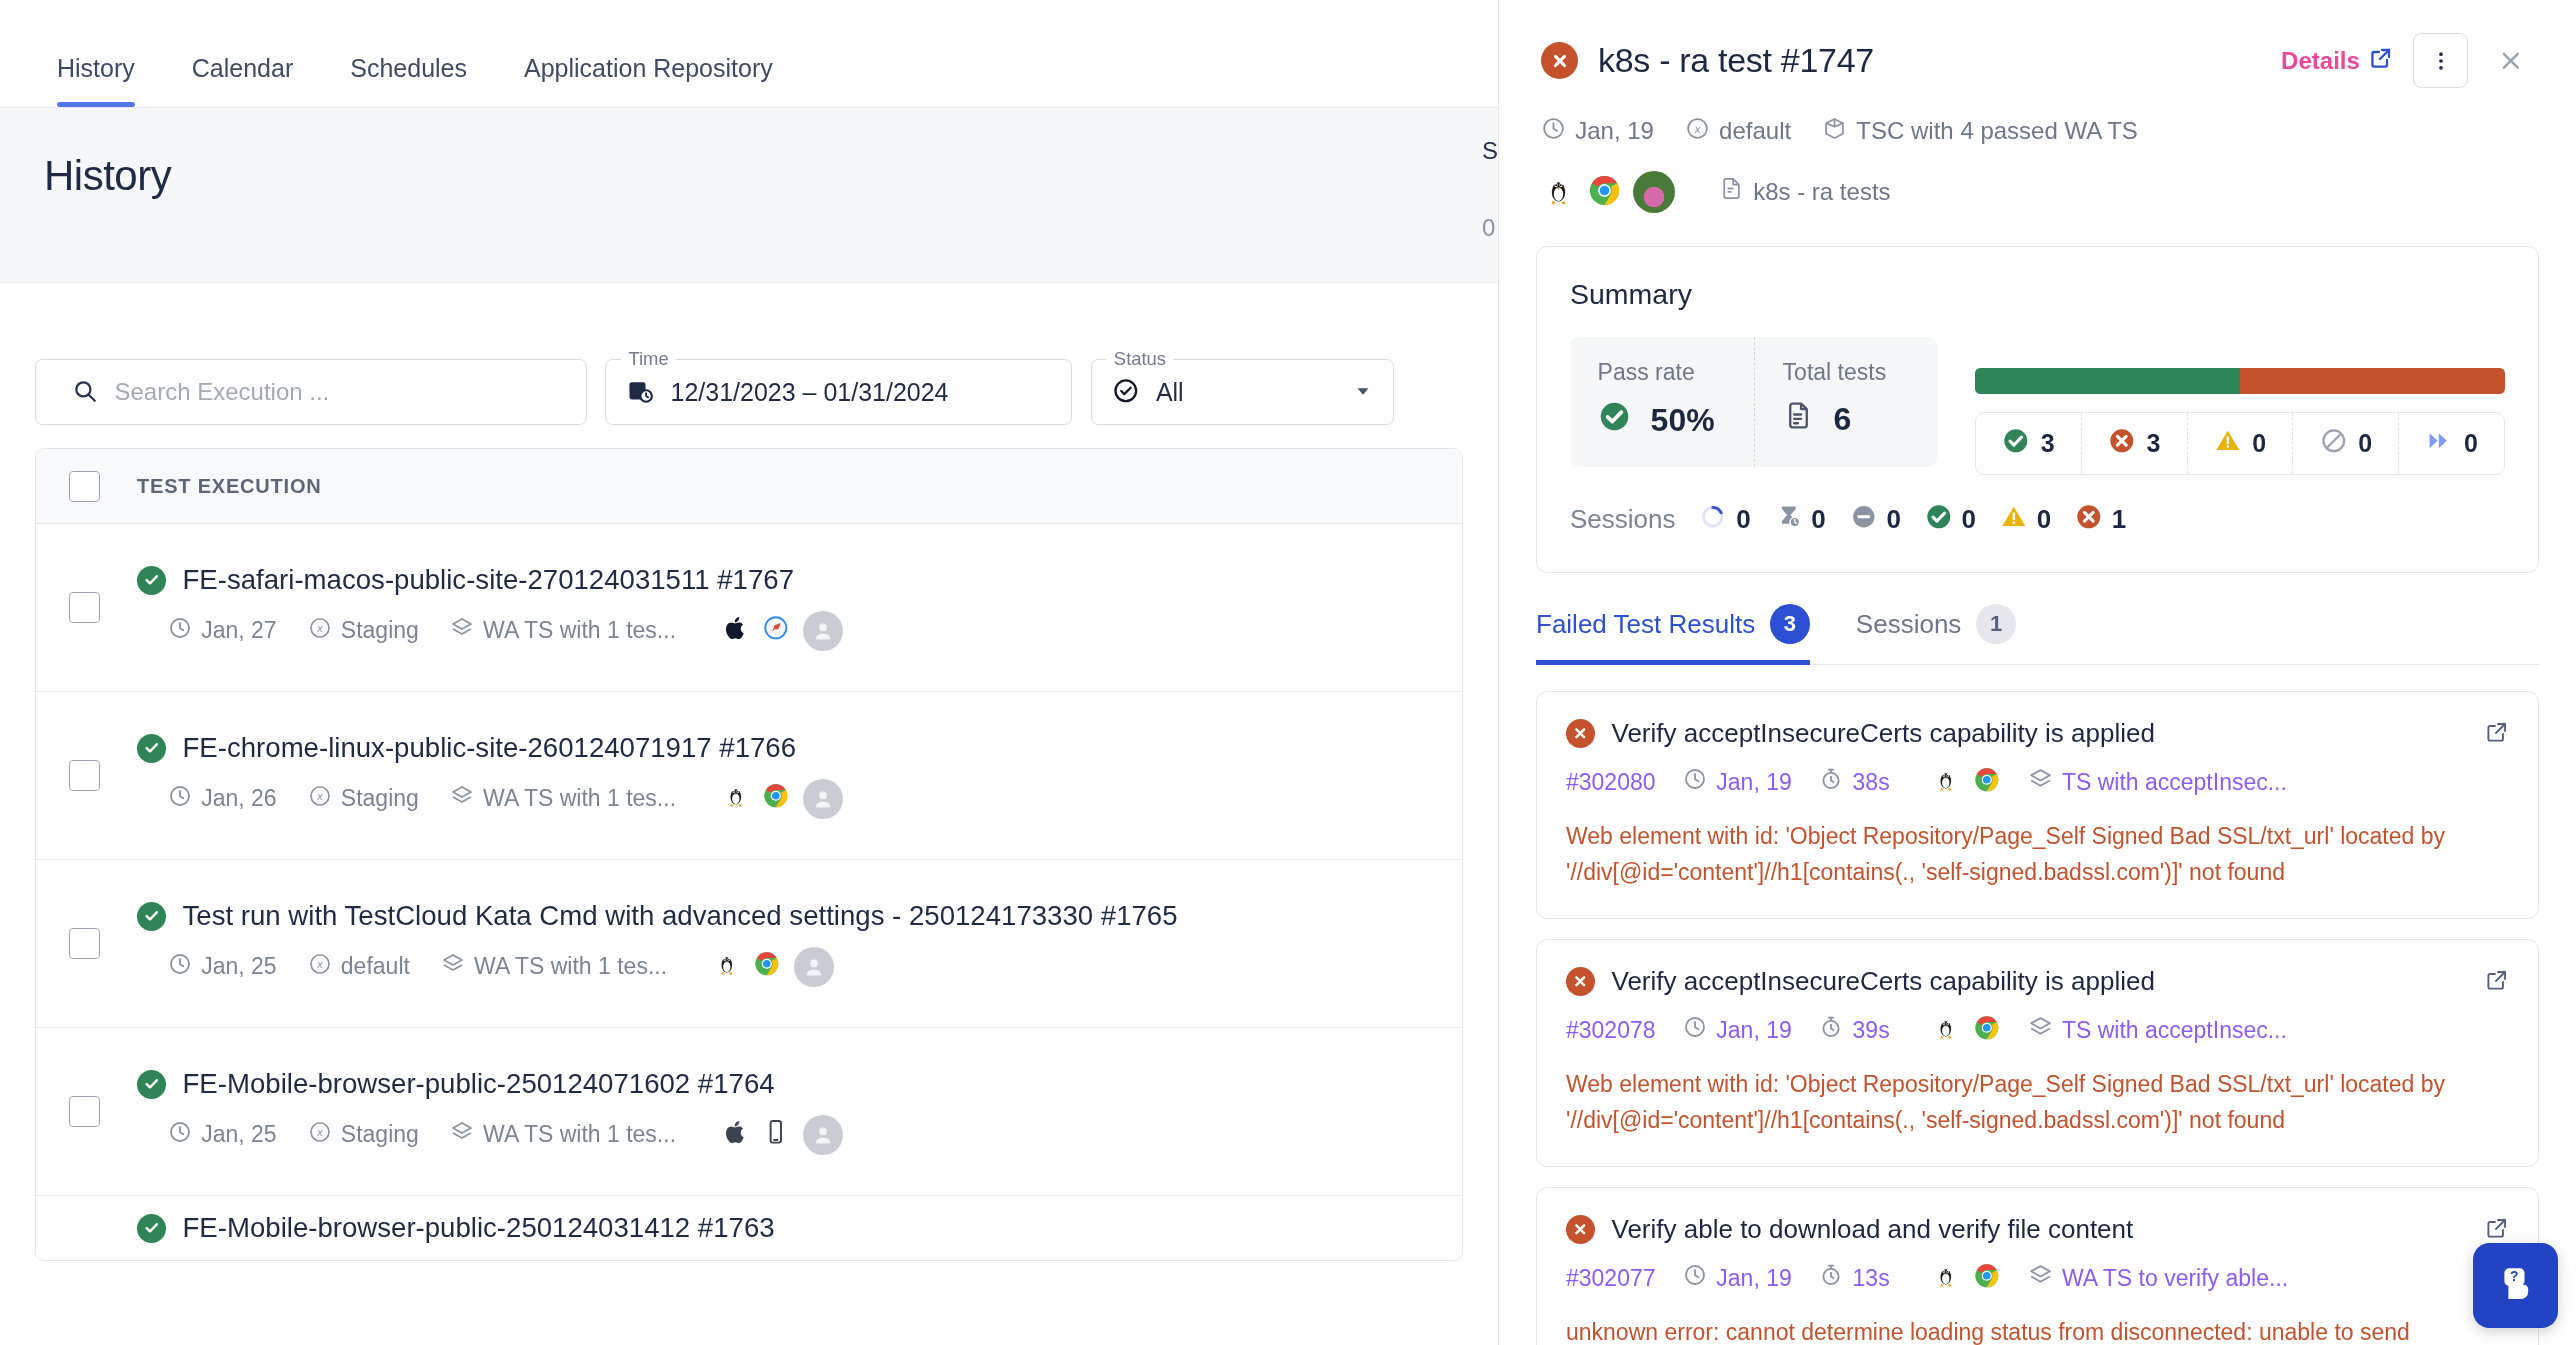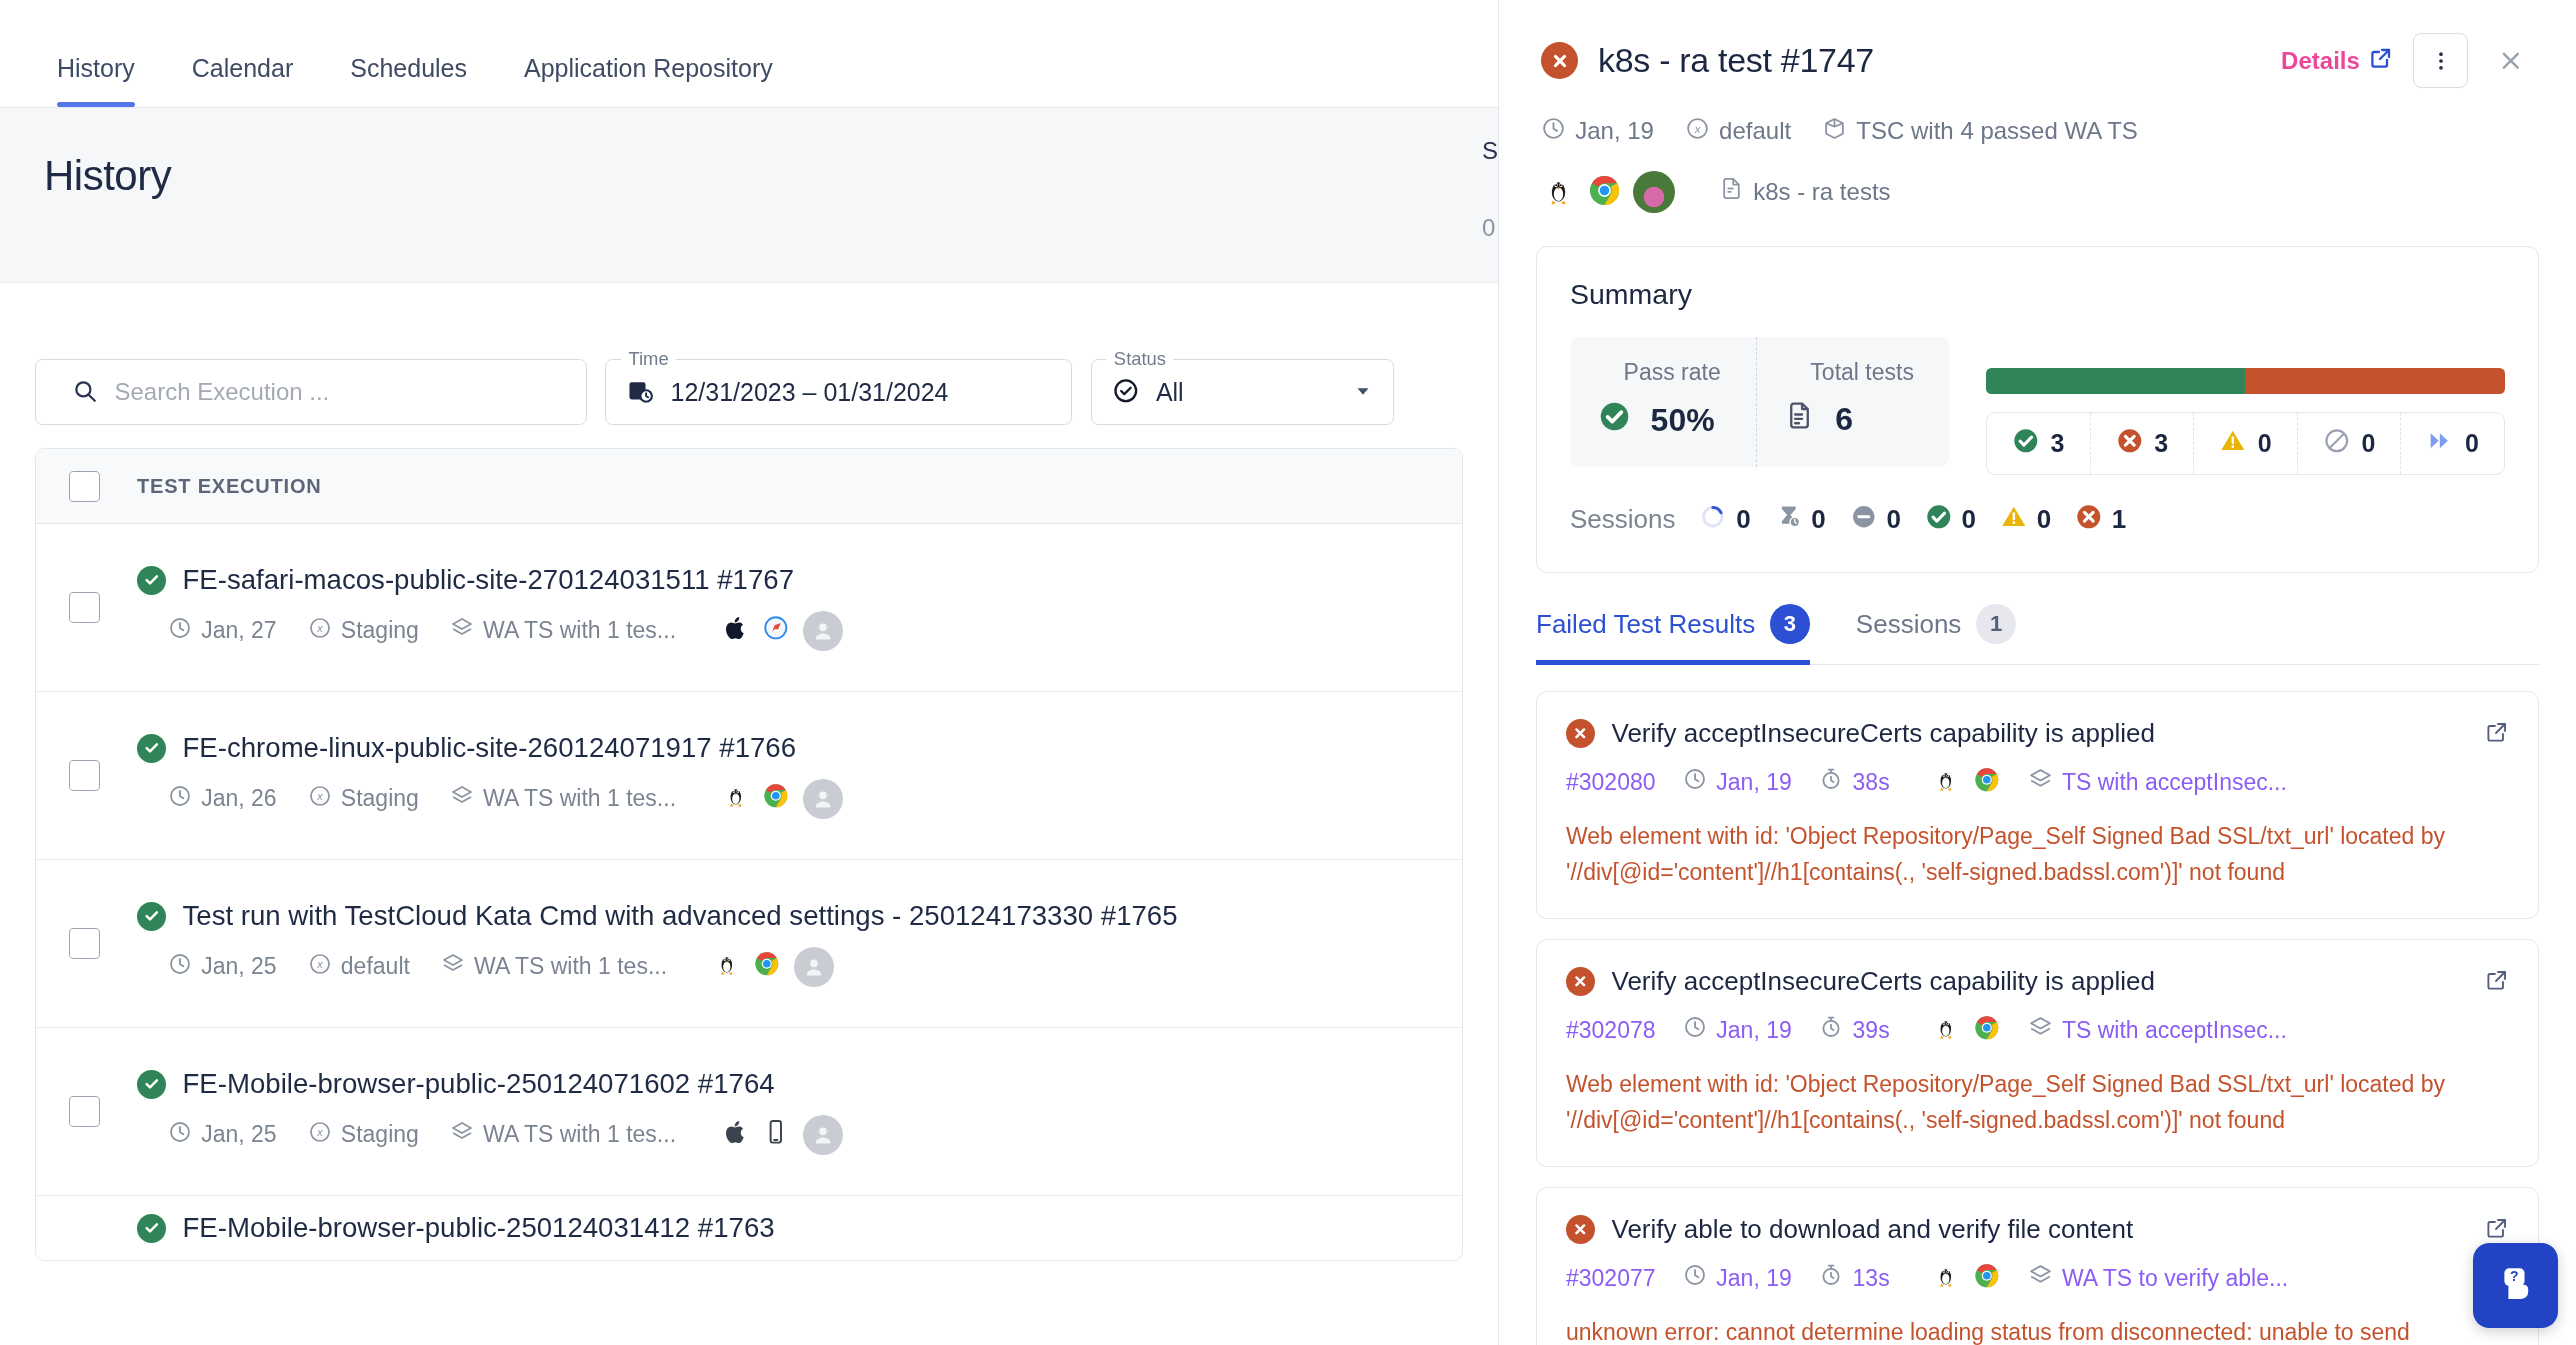--- a/index.html
+++ b/index.html
@@ -192,21 +192,21 @@
   .summary-title { font-size: 28.5px; color: #1c2741; margin-bottom: 26px; }
   .summary-body { display: flex; align-items: flex-start; gap: 37px; }
   .kpi-group {
     display: flex; background: #f6f7f9; border-radius: 9.2px;
     overflow: hidden; flex: none;
   }
   .kpi {
     padding: 22px 35px 26px 27.6px; min-width: 184px;
   }
   .kpi + .kpi { border-left: 0.9px dashed #d2d7df; }
-  .kpi-label { font-size: 23px; color: #6d7789; margin-bottom: 14.7px; margin-left: 26px; }
+  .kpi-label { font-size: 23px; color: #6d7789; margin-bottom: 14.7px; }
   .kpi-val { display: flex; align-items: center; gap: 20px; font-size: 32px; color: #1c2741; font-weight: bold; }
   .bars { flex: 1; padding-top: 31px; }
   .bar-track {
     height: 26px; border-radius: 5.5px; overflow: hidden; display: flex;
     background: #e5e8ee;
   }
   .bar-pass { background: #2f8458; }
   .bar-fail { background: #c4522c; }
   .chips {
     margin-top: 18.4px; border: 0.9px solid #e3e6ec; border-radius: 9.2px;

